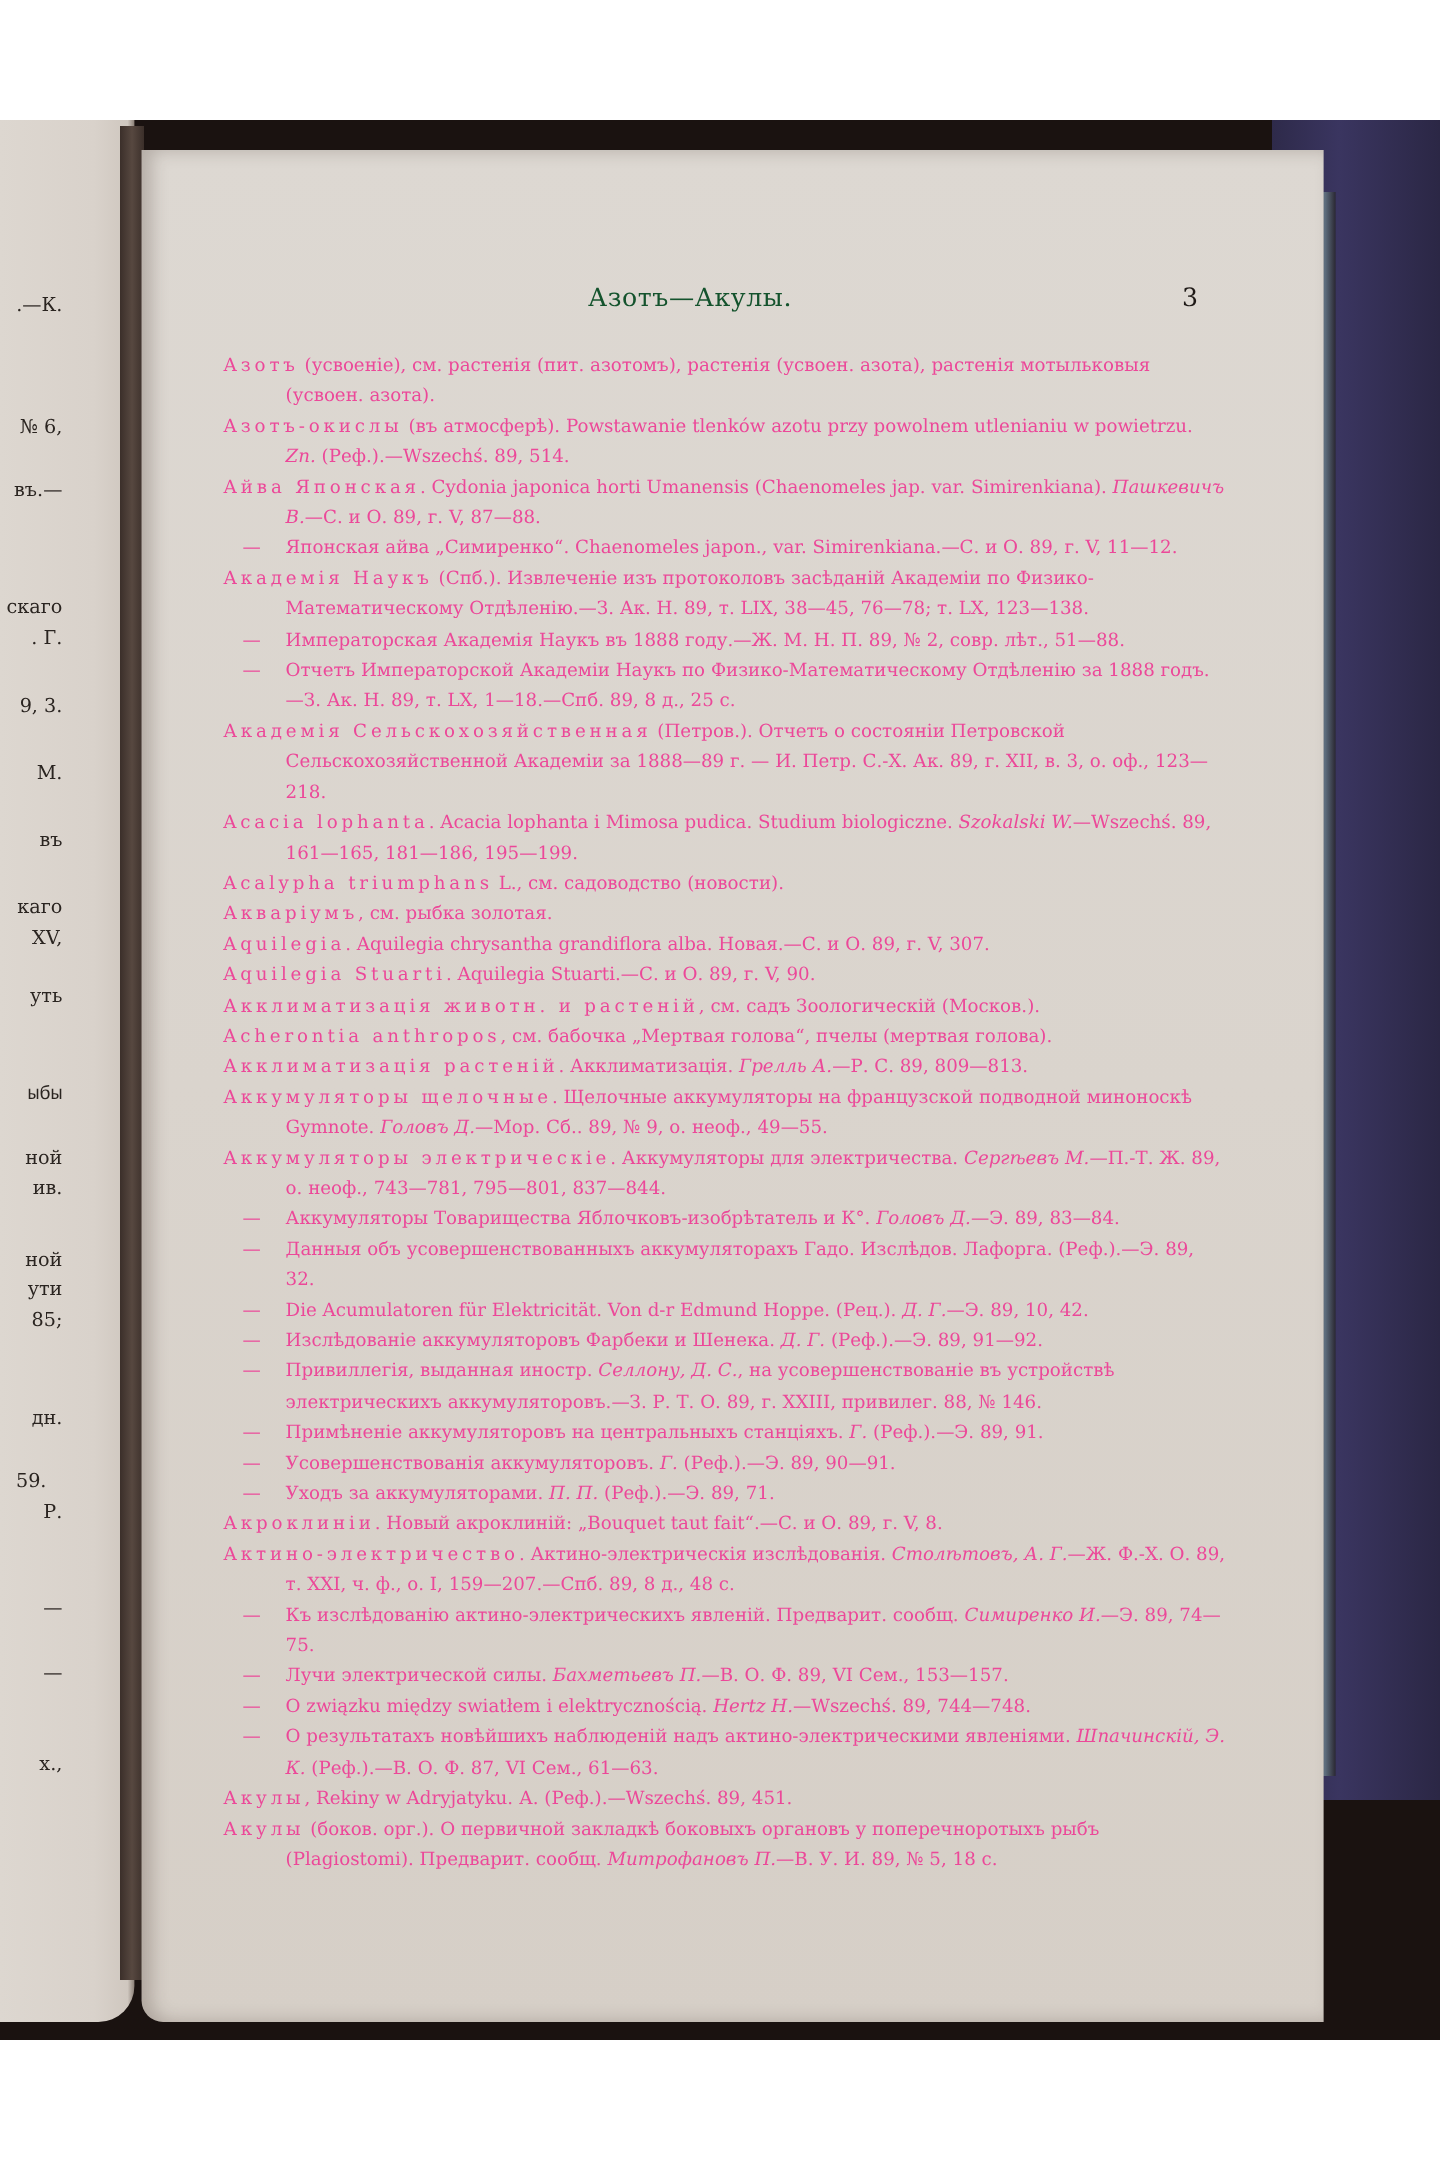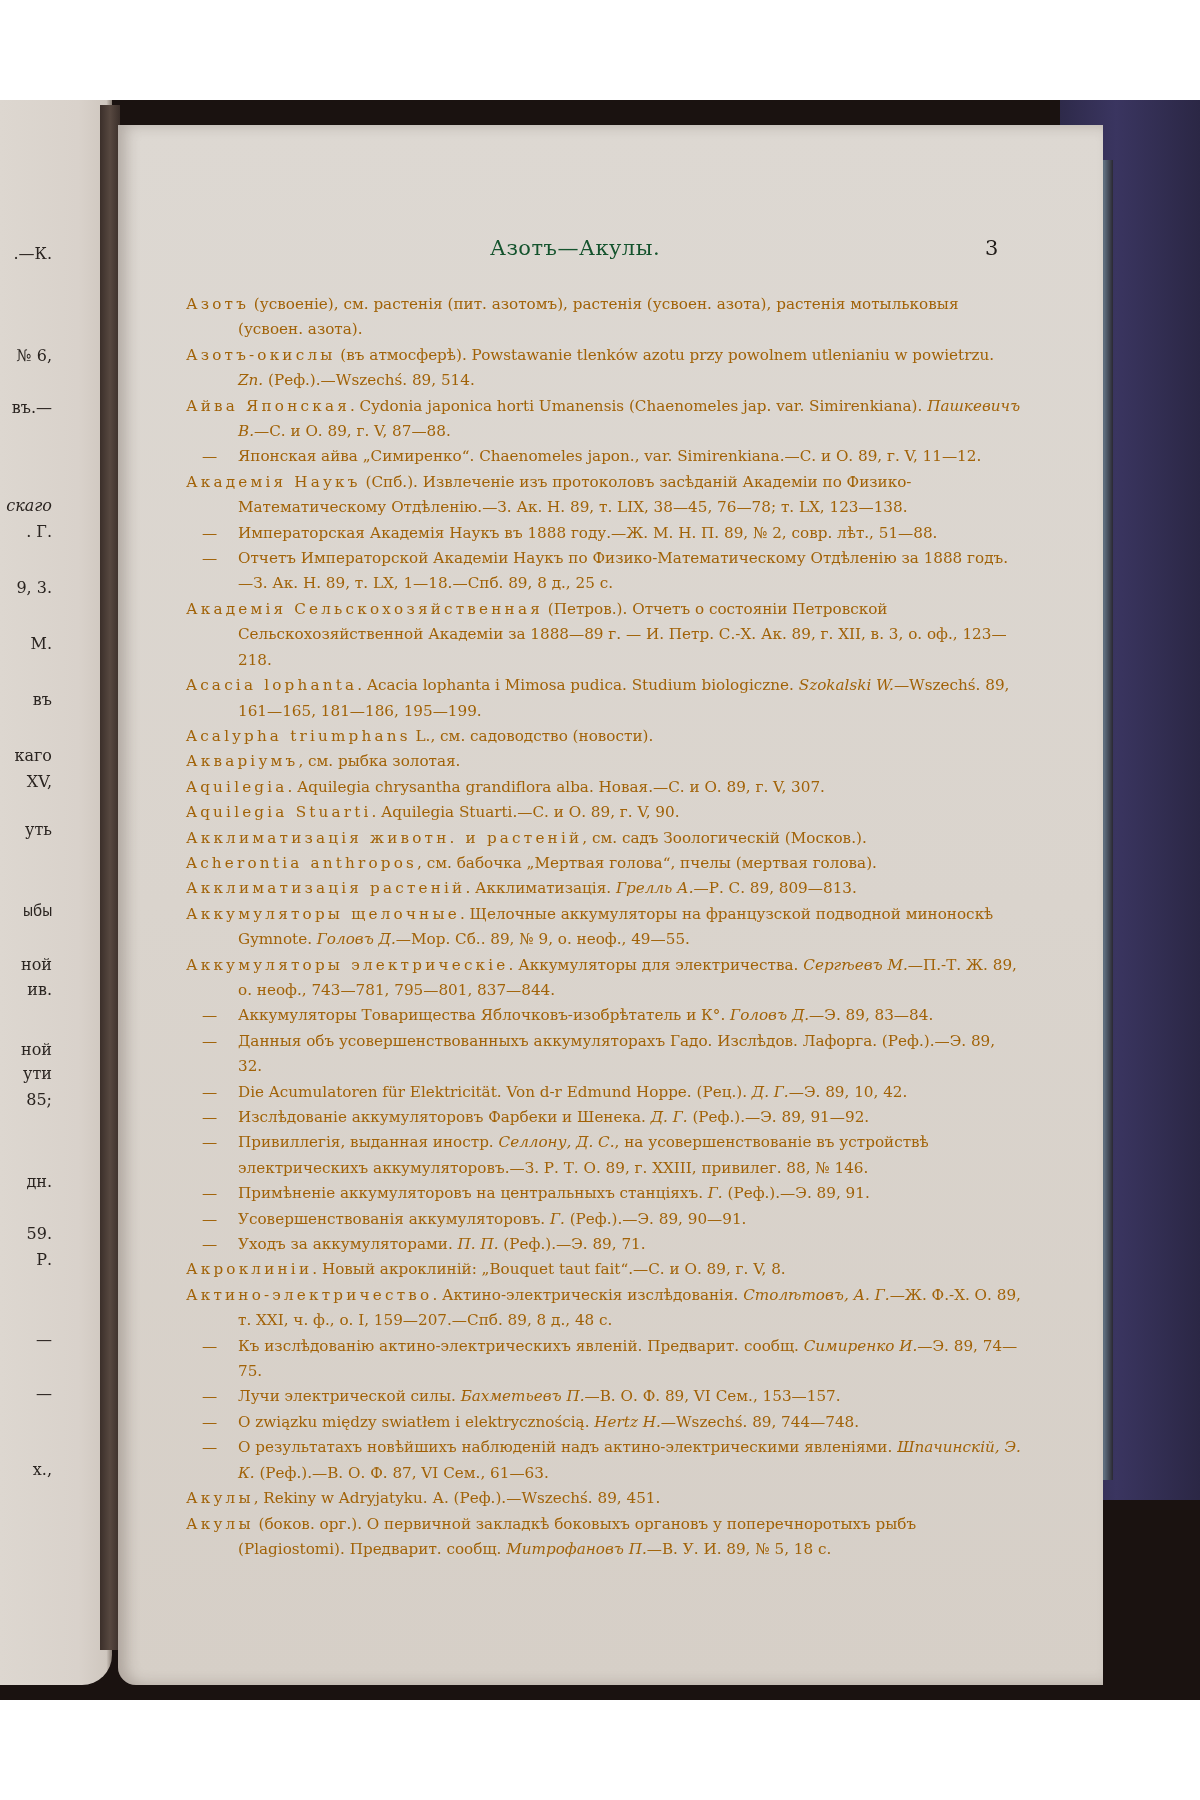--- a/index.html
+++ b/index.html
@@ -41,54 +41,54 @@
     }
     .running-head {
       position: absolute; left: 490px; top: 236px; font-size: 21px; color: #14532d;
       letter-spacing: 0.5px;
     }
     .page-num {
       position: absolute; left: 985px; top: 236px; font-size: 21px; color: #1f1a17;
     }
     .entries {
       position: absolute; left: 186px; top: 292px; width: 835px;
-      font-size: 15.2px; line-height: 25.4px; color: #a16207;
+      font-size: 15.2px; line-height: 25.4px; color: #ec4899;
     }
     .entry { padding-left: 52px; text-indent: -52px; margin: 0; }
     .entry.sub { padding-left: 52px; text-indent: -36px; }
     .entry.sub .dash { display: inline-block; text-indent: 0; width: 36px; }
     .kw { letter-spacing: 3.2px; }
     .it { font-style: italic; }
   </style>
 </head>
 <body>
 
 <div class="scene"></div>
 <div class="cloth"></div>
 <div class="left-page"></div>
 <div id="left-frags">
     <div class="left-frag" style="top: 244px; left: 0px; right: auto; width: 52px;">.—К.</div>
     <div class="left-frag" style="top: 346px; left: 0px; right: auto; width: 52px;">№ 6,</div>
     <div class="left-frag" style="top: 398px; left: 0px; right: auto; width: 52px;">въ.—</div>
-    <div class="left-frag" style="top: 496px; left: 0px; right: auto; width: 52px; font-style: italic;">скаго</div>
+    <div class="left-frag" style="top: 496px; left: 0px; right: auto; width: 52px;">скаго</div>
     <div class="left-frag" style="top: 522px; left: 0px; right: auto; width: 52px;">. Г.</div>
     <div class="left-frag" style="top: 578px; left: 0px; right: auto; width: 52px;">9, 3.</div>
     <div class="left-frag" style="top: 634px; left: 0px; right: auto; width: 52px;">М.</div>
     <div class="left-frag" style="top: 690px; left: 0px; right: auto; width: 52px;">въ</div>
     <div class="left-frag" style="top: 746px; left: 0px; right: auto; width: 52px;">каго</div>
     <div class="left-frag" style="top: 772px; left: 0px; right: auto; width: 52px;">XV,</div>
     <div class="left-frag" style="top: 820px; left: 0px; right: auto; width: 52px;">уть</div>
     <div class="left-frag" style="top: 903px; left: 0px; right: auto; width: 52px; font-family: Liberation Mono, monospace;">ыбы</div>
     <div class="left-frag" style="top: 955px; left: 0px; right: auto; width: 52px;">ной</div>
     <div class="left-frag" style="top: 980px; left: 0px; right: auto; width: 52px;">ив.</div>
     <div class="left-frag" style="top: 1040px; left: 0px; right: auto; width: 52px;">ной</div>
     <div class="left-frag" style="top: 1064px; left: 0px; right: auto; width: 52px;">ути</div>
     <div class="left-frag" style="top: 1090px; left: 0px; right: auto; width: 52px;">85;</div>
     <div class="left-frag" style="top: 1172px; left: 0px; right: auto; width: 52px;">дн.</div>
-    <div class="left-frag" style="top: 1224px; left: 0px; right: auto; width: 52px;">59.</div>
+    <div class="left-frag" style="top: 1224px; left: 0px; right: auto; width: 52px; text-align: center;">59.</div>
     <div class="left-frag" style="top: 1250px; left: 0px; right: auto; width: 52px;">Р.</div>
     <div class="left-frag" style="top: 1330px; left: 0px; right: auto; width: 52px;">—</div>
     <div class="left-frag" style="top: 1384px; left: 0px; right: auto; width: 52px;">—</div>
     <div class="left-frag" style="top: 1460px; left: 0px; right: auto; width: 52px;">х.,</div>
   </div>
 <div class="gutter"></div>
 <div class="right-edge"></div>
 
 <div class="page"></div>
 

